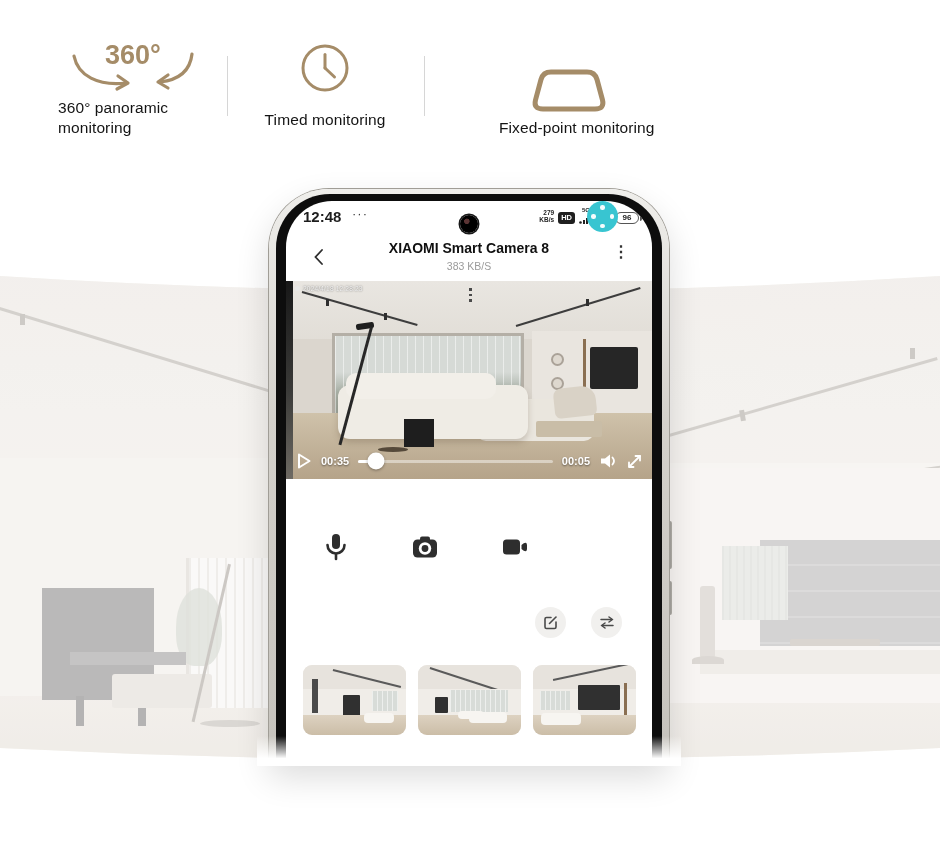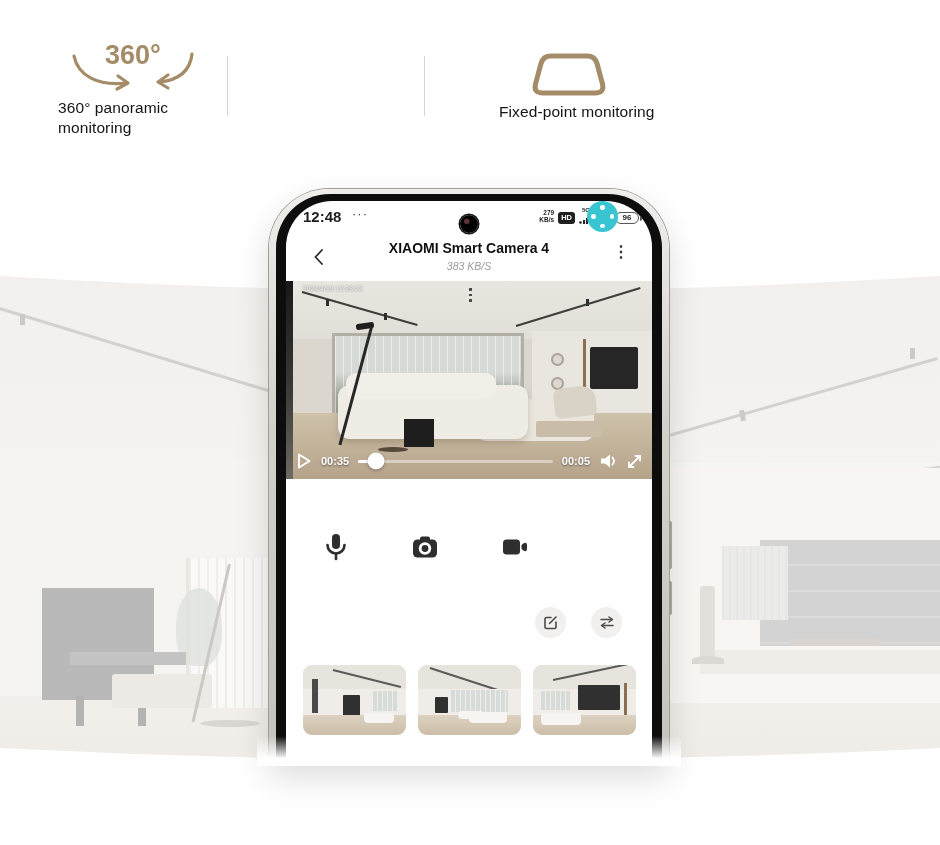--- a/index.html
+++ b/index.html
@@ -11,21 +11,21 @@
   .feature { position:absolute; }
   .f-label { font-size:15.5px; color:#141414; line-height:1.3; letter-spacing:.1px; }
   .feature-1 { left:58px; top:40px; width:168px; }
   .icon360 { position:relative; width:150px; height:58px; }
   .icon360 .txt360 { position:absolute; left:50%; transform:translateX(-50%); top:0px; font-size:27px; font-weight:700; color:#a58c68; }
   .icon360 svg { position:absolute; left:6px; top:12px; }
   .divider { position:absolute; top:56px; width:1px; height:60px; background:#d6d6d6; }
   .div1 { left:227px; } .div2 { left:424px; }
   .feature-2 { left:240px; top:42px; width:170px; text-align:center; }
   .feature-2 .f-label { margin-top:16px; }
-  .feature-3 { left:499px; top:40px; width:215px; }
+  .feature-3 { left:499px; top:56px; width:215px; }
   .feature-3 svg { margin:10px 0 4px 26px; }
 
   
   .panorama { position:absolute; left:0; top:258px; width:940px; height:514px;
     clip-path: path("M0 18 Q470 48 940 18 L940 490 Q470 514 0 490 Z");
     background:#f7f5f2; }
   .pan-fade { position:absolute; inset:0; opacity:.72; }
   .pan-ceil { position:absolute; left:0; top:0; width:100%; height:205px; background:linear-gradient(180deg,#f0eeea,#f4f2ee); }
   .pan-floor { position:absolute; left:0; top:438px; width:100%; height:80px; background:linear-gradient(180deg,#f1eee9,#ece8e1); }
   .track { position:absolute; height:2.5px; background:#c7c4be; transform-origin:left center; }
@@ -74,21 +74,21 @@
     display:flex; align-items:center; justify-content:center; }
   .battery .pct { font-size:8px; font-weight:700; color:#222; }
   .battery::after { content:""; position:absolute; right:-4px; top:3px; width:2.5px; height:5px; background:#555; border-radius:0 2px 2px 0; }
   .punch { position:absolute; top:14px; left:50%; transform:translateX(-50%); width:18px; height:18px; border-radius:50%;
     background:radial-gradient(circle at 38% 35%, #5a3434 0 2.5px, #000 3px); box-shadow:0 0 0 1.5px #181818; }
 
   
   .appbar { position:absolute; top:36px; left:0; right:0; height:45px; }
   .back { position:absolute; left:27px; top:11px; }
   .ab-title { position:absolute; left:0; right:0; top:3px; text-align:center; font-size:14px; font-weight:700; color:#101010; }
-  .ab-sub { position:absolute; left:0; right:0; top:23px; text-align:center; font-size:10.5px; color:#9b9b9b;font-style:italic; }
+  .ab-sub { position:absolute; left:0; right:0; top:23px; text-align:center; font-size:10.5px; color:#9b9b9b; }
   .ab-menu { position:absolute; right:23px; top:5px; font-size:16px; font-weight:700; color:#333; }
 
   
   .video { position:absolute; top:80px; left:0; width:366px; height:198px; background:#d8d3cb; overflow:hidden; }
   .v-ceiling { position:absolute; top:0; left:0; width:100%; height:70px; background:linear-gradient(180deg,#e9e6e1,#e0dcd5); }
   .v-track { position:absolute; height:2px; background:#3d3d3d; transform-origin:left center; }
   .v-nub { position:absolute; width:3px; height:7px; background:#2f2f2f; }
   .v-dots { position:absolute; left:50%; top:7px; width:2.5px; }
   .v-dots i { display:block; width:2.5px; height:2.5px; background:#4a4a4a; margin-bottom:3px; }
   .v-backwall { position:absolute; top:58px; left:0; width:100%; height:84px; background:#dbd6ce; }
@@ -160,20 +160,28 @@
       </svg>
     </div>
     <div class="f-label">
       <div>360° panoramic</div>
       <div>monitoring</div>
     </div>
   </div>
 
   <div class="divider div1"></div>
 
+  <div class="feature feature-2">
+    <svg width="52" height="52" viewBox="0 0 52 52" style="margin:0 auto;">
+      <circle cx="26" cy="26" r="22" fill="none" stroke="#a58c68" stroke-width="3"></circle>
+      <path d="M26 26 L26 12.5" stroke="#a58c68" stroke-width="3" stroke-linecap="round"></path>
+      <path d="M26 26 L35.5 35" stroke="#a58c68" stroke-width="3" stroke-linecap="round"></path>
+    </svg>
+    <div class="f-label">Timed monitoring</div>
+  </div>
 
   <div class="divider div2"></div>
 
   <div class="feature feature-3">
     <svg width="88" height="48" viewBox="0 0 88 48">
       <path d="M26 6 L62 6 Q70 6 72 13.5 L77.5 34 Q79.8 43 70 43 L18 43 Q8.2 43 10.5 34 L16 13.5 Q18 6 26 6 Z" fill="none" stroke="#a58c68" stroke-width="5" stroke-linejoin="round"></path>
     </svg>
     <div class="f-label">
       <div>Fixed-point monitoring</div>
     </div>
@@ -252,21 +260,21 @@
             <span class="pct">96</span>
           </div>
         </div>
       </div>
       <div class="punch"></div>
 
       <div class="appbar">
         <svg class="back" width="11" height="18" viewBox="0 0 11 18">
           <path d="M9 2 L2.5 9 L9 16" fill="none" stroke="#2e2e2e" stroke-width="1.8" stroke-linecap="round"></path>
         </svg>
-        <div class="ab-title">XIAOMI Smart Camera 4</div>
+        <div class="ab-title">XIAOMI Smart Camera 8</div>
         <div class="ab-sub">383 KB/S</div>
         <div class="ab-menu">⋮</div>
       </div>
 
       <div class="video">
         <div class="v-ceiling"></div>
         <div class="v-track" style="left:16px; top:10px; width:120px; transform:rotate(16deg);"></div>
         <div class="v-nub" style="left:40px; top:18px;"></div>
         <div class="v-nub" style="left:98px; top:32px;"></div>
         <div class="v-track" style="left:230px; top:44px; width:130px; transform:rotate(-17deg);"></div>

